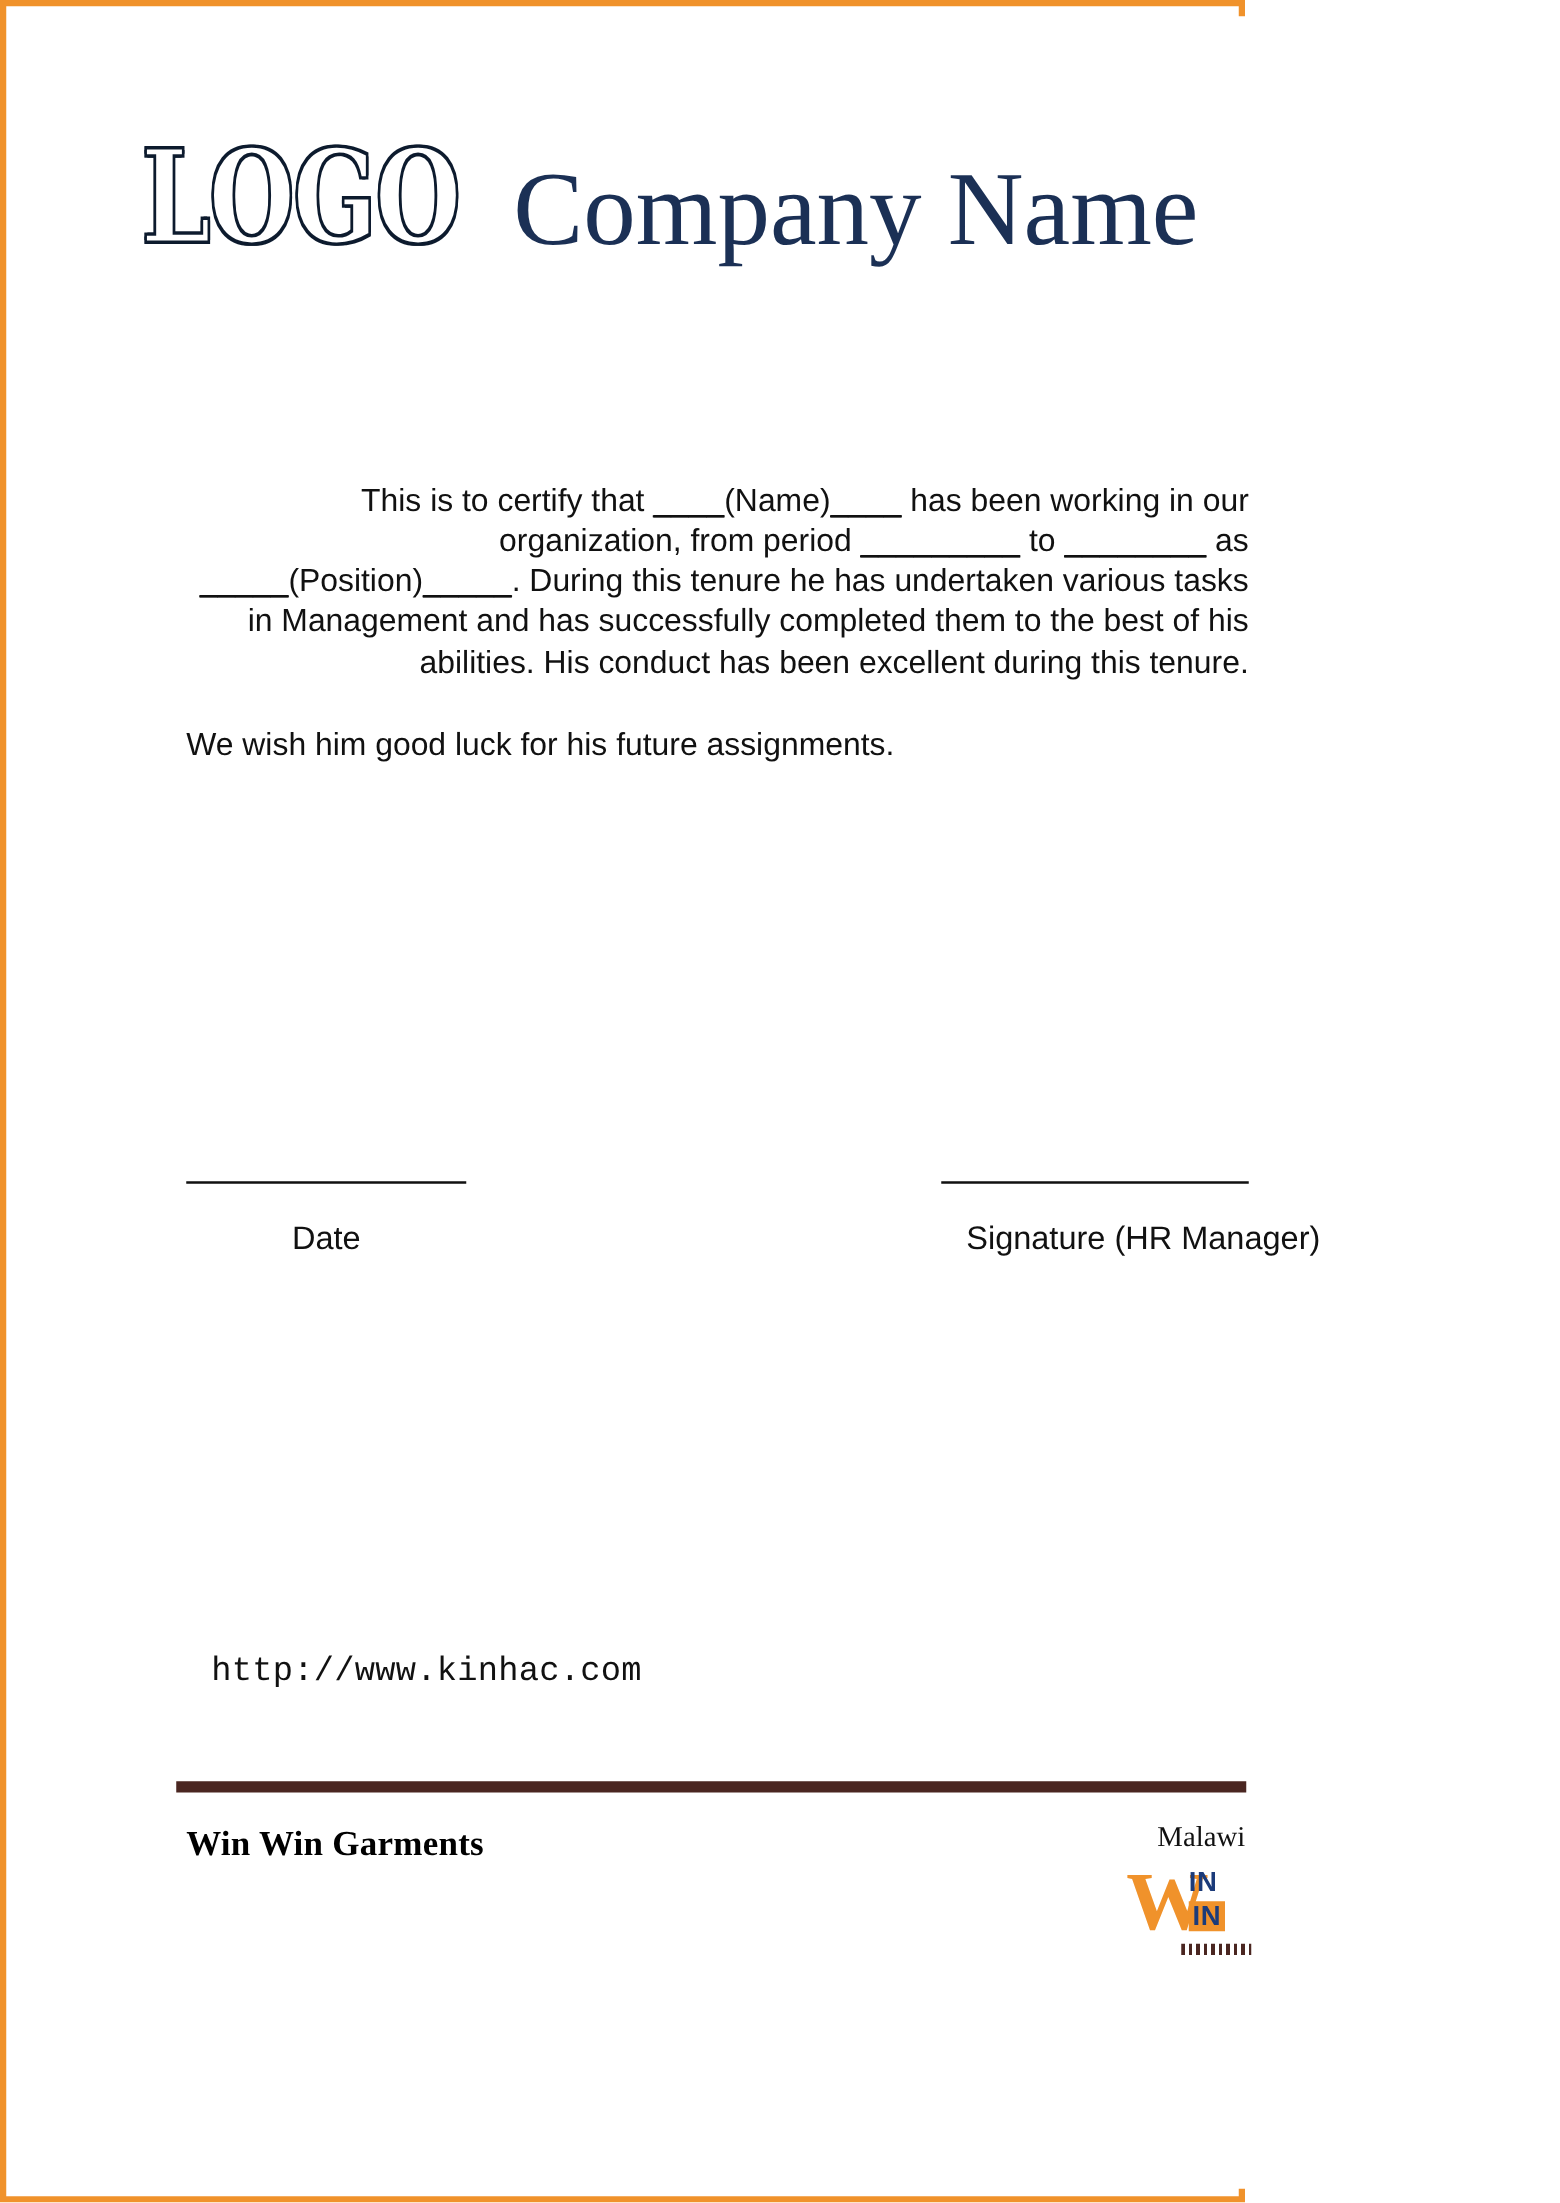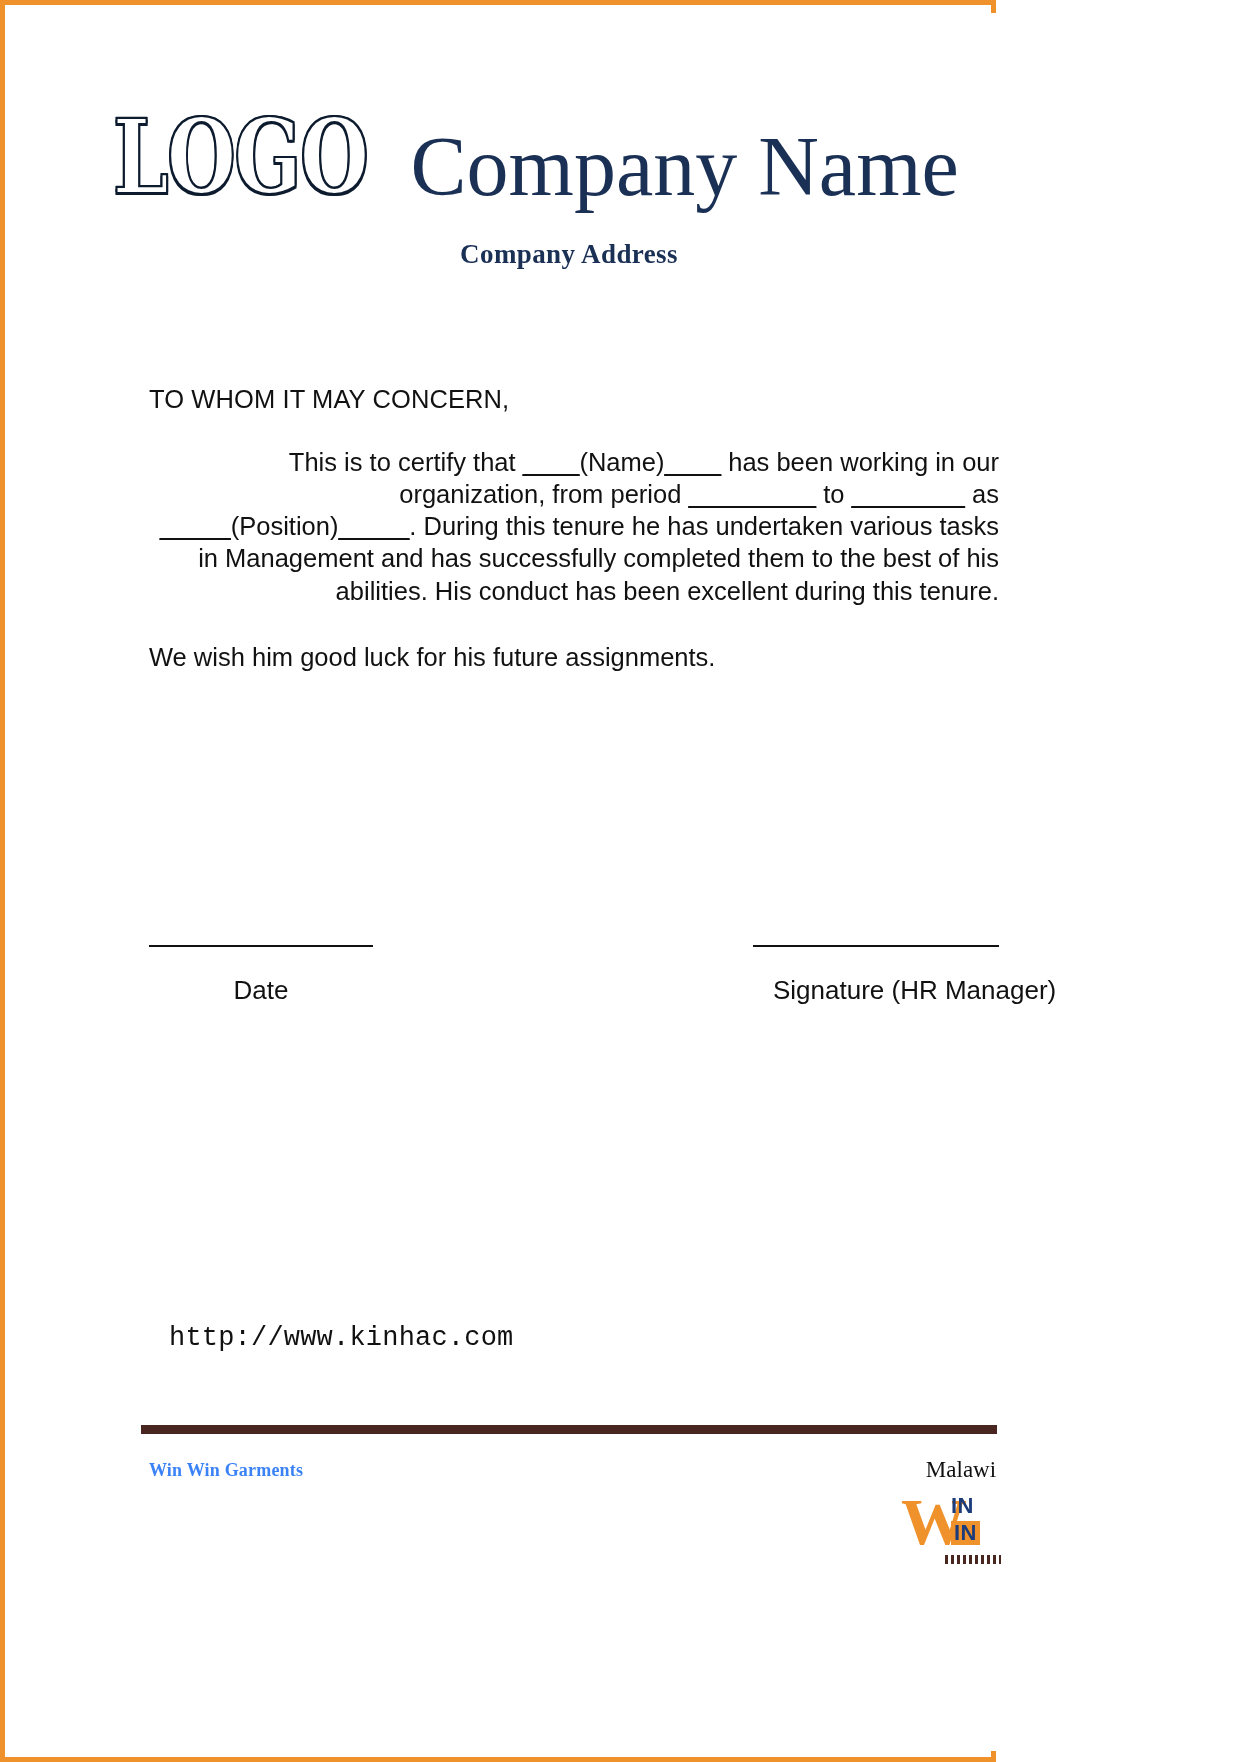--- a/index.html
+++ b/index.html
@@ -170,23 +170,23 @@
     top: 0;
     width: 856px;
     height: 9px;
     background: #4a2621;
   }
   #footer-company {
     position: absolute;
     left: 136px;
     top: 35px;
     font-family: "Liberation Serif", "DejaVu Serif", serif;
-    font-size: 18px;
-    font-weight: 700;
-    color: #3b82f6;
+    font-size: 28px;
+    font-weight: 700;
+    color: #000000;
     letter-spacing: 0.2px;
   }
   #footer-country {
     position: absolute;
     left: 888px;
     top: 32px;
     width: 120px;
     text-align: center;
     font-family: "Liberation Serif", "DejaVu Serif", serif;
     font-size: 23px;
@@ -236,26 +236,24 @@
 </head>
 <body>
 
 <div id="page">
   <div id="sheet">
 
     <div id="letterhead">
       <div id="headline">
         <span class="logo-word">LOGO</span><span class="company-word">Company Name</span>
       </div>
-      <div id="company-address">Company Address</div>
     </div>
 
     <div id="body-block">
 
-      <p id="salutation">TO WHOM IT MAY CONCERN,</p>
 
       <p id="main-paragraph">
         <span>This is to certify that </span><span class="fill">____</span><span>(Name)</span><span class="fill">____</span><span> has been working in our organization, from period </span><span class="fill">_________</span><span> to </span><span class="fill">________</span><span> as </span><span class="fill">_____</span><span>(Position)</span><span class="fill">_____</span><span>. During this tenure he has undertaken various tasks in Management and has successfully completed them to the best of his abilities. His conduct has been excellent during this tenure.</span>
       </p>
 
       <p id="closing-paragraph">We wish him good luck for his future assignments.</p>
     </div>
 
     <div id="signature-row">
       <div id="sig-date-block" class="sig-block">

